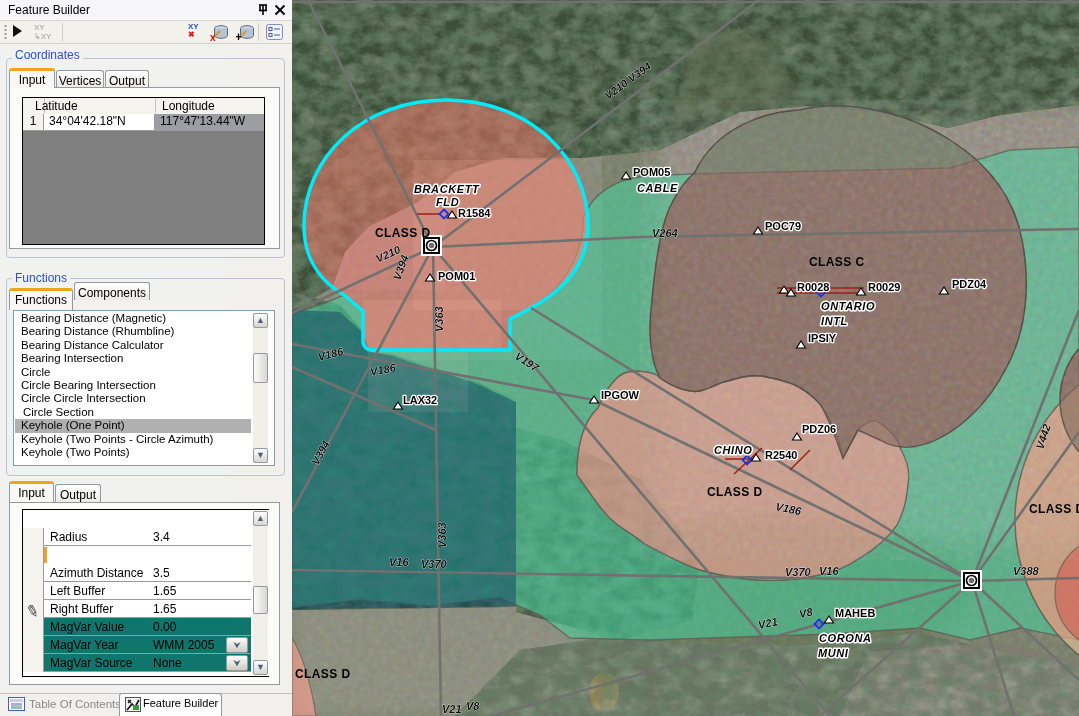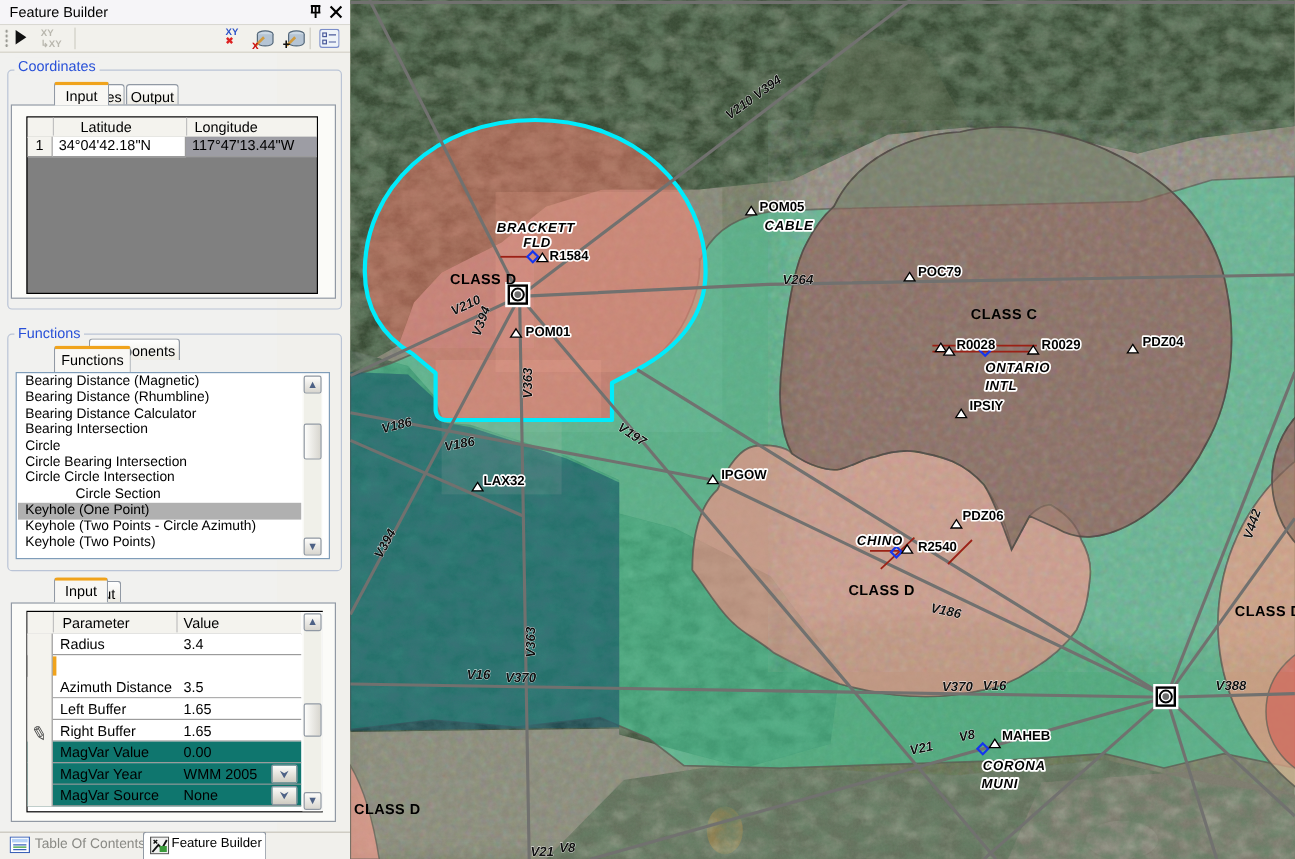--- a/index.html
+++ b/index.html
@@ -12,21 +12,21 @@
 #titlebar{position:absolute;left:0;top:0;width:292px;height:20px;background:#f6f5f8;border-bottom:1px solid #d9d8d2;}
 #titlebar .t{position:absolute;left:8px;top:3px;font-size:12px;color:#000;}
 
 #toolbar{position:absolute;left:0;top:21px;width:292px;height:22px;background:#f2f1ec;border-bottom:1px solid #d4d2c8;}
 .grip{position:absolute;left:4px;top:3px;width:3px;height:16px;background-image:radial-gradient(circle,#9a9a93 1px,transparent 1.2px);background-size:3px 4px;}
 
 .grp{position:absolute;border:1px solid #bac4d6;border-radius:4px;}
 .grplabel{position:absolute;font-size:12px;color:#2850d8;background:#f1f1ef;padding:0 3px;}
 
 .tab{position:absolute;box-sizing:border-box;border:1px solid #9199a4;border-bottom:none;border-radius:3px 3px 0 0;font-size:12px;color:#000;text-align:center;background:linear-gradient(#ffffff,#eceae2);}
-.tab.active{background:#f8f7f4;border-top:3px solid #f0a31c;z-index:3;margin-left:36px;}
+.tab.active{background:#f8f7f4;border-top:3px solid #f0a31c;z-index:3;}
 .tab span{position:relative;top:3px;}
 .tab.active span{top:2px;}
 
 .sunken{position:absolute;background:#fff;border:1px solid #9199a4;box-sizing:border-box;}
 
 .sb{position:absolute;width:17px;background:#f0f0e9;border:1px solid #fff;box-sizing:border-box;}
 .sbbtn{position:absolute;left:0px;width:15px;height:15px;background:linear-gradient(#fdfdfb,#d8d6cf);border:1px solid #9199a4;border-radius:2px;box-sizing:border-box;color:#4d6185;font-size:9px;text-align:center;line-height:13px;font-weight:bold;}
 .sbthumb{position:absolute;left:0px;width:15px;background:linear-gradient(90deg,#fdfdfb,#d8d6cf);border:1px solid #9199a4;border-radius:2px;box-sizing:border-box;}
 .prow{position:absolute;left:0;width:228px;height:18px;border-bottom:1px solid #9b9b9b;box-sizing:border-box;background:#fff;}
 .prow.gray{background:#0f766e;}
@@ -89,21 +89,21 @@
   <div class="grplabel" style="left:12px;top:48px;">Coordinates</div>
   <div class="tab active" style="left:9px;top:68px;width:46px;height:20px;z-index:3;"><span>Input</span></div>
   <div class="tab" style="left:56px;top:70px;width:48px;height:18px;"><span>Vertices</span></div>
   <div class="tab" style="left:105px;top:70px;width:44px;height:18px;"><span>Output</span></div>
   <div class="sunken" style="left:9px;top:87px;width:271px;height:162px;background:#fbfbf8;"></div>
 
   <div class="abs" style="left:22px;top:97px;width:243px;height:148px;background:#808080;border:1px solid #000;box-sizing:border-box;">
      <div class="abs" style="left:0;top:0;width:241px;height:16px;background:#f4f3ee;border-bottom:1px solid #9b9b9b;">
         <div class="abs" style="left:21px;top:0;width:1px;height:15px;background:#c0c0c0;"></div>
         <div class="abs" style="left:132px;top:0;width:1px;height:15px;background:#c0c0c0;"></div>
-        <span class="abs" style="left:44px;top:1px;font-size:12px;">Latitude</span>
+        <span class="abs" style="left:12px;top:1px;font-size:12px;">Latitude</span>
         <span class="abs" style="left:139px;top:1px;font-size:12px;">Longitude</span>
      </div>
      <div class="abs" style="left:0;top:16px;width:241px;height:17px;">
         <div class="abs" style="left:0;top:0;width:21px;height:17px;background:#f4f3ee;border-right:1px solid #9b9b9b;border-bottom:1px solid #9b9b9b;box-sizing:border-box;font-size:12px;text-align:center;">1</div>
         <div class="abs" style="left:21px;top:0;width:111px;height:17px;background:#fff;border-right:1px solid #9b9b9b;border-bottom:1px solid #9b9b9b;box-sizing:border-box;font-size:12px;padding-left:5px;">34°04'42.18"N</div>
         <div class="abs" style="left:132px;top:0;width:109px;height:17px;background:#9d9da4;border-bottom:1px solid #9b9b9b;box-sizing:border-box;font-size:12px;padding-left:5px;">117°47'13.44"W</div>
      </div>
   </div>
 
   <div class="grp" style="left:6px;top:278px;width:277px;height:196px;"></div>
@@ -112,42 +112,36 @@
   <div class="tab" style="left:74px;top:282px;width:76px;height:18px;"><span>Components</span></div>
   <div class="sunken" style="left:13px;top:310px;width:262px;height:156px;background:#fff;border-color:#7f9db9;"></div>
   <div class="abs" style="left:15px;top:312px;width:236px;height:152px;font-size:11.5px;line-height:13.4px;color:#000;">
     <div style="padding-left:6px;">Bearing Distance (Magnetic)</div>
     <div style="padding-left:6px;">Bearing Distance (Rhumbline)</div>
     <div style="padding-left:6px;">Bearing Distance Calculator</div>
     <div style="padding-left:6px;">Bearing Intersection</div>
     <div style="padding-left:6px;">Circle</div>
     <div style="padding-left:6px;">Circle Bearing Intersection</div>
     <div style="padding-left:6px;">Circle Circle Intersection</div>
-    <div style="padding-left:8px;margin-left:40px;">Circle Section</div>
+    <div style="padding-left:8px;">Circle Section</div>
     <div style="padding-left:6px;background:#b0b0b0;">Keyhole (One Point)</div>
     <div style="padding-left:6px;">Keyhole (Two Points - Circle Azimuth)</div>
     <div style="padding-left:6px;">Keyhole (Two Points)</div>
   </div>
   <div class="sb" style="left:252px;top:312px;height:152px;">
     <div class="sbbtn" style="top:0;">▲</div>
     <div class="sbthumb" style="top:40px;height:30px;"></div>
     <div class="sbbtn" style="bottom:0;">▼</div>
   </div>
 
   <div class="tab active" style="left:9px;top:481px;width:45px;height:21px;"><span>Input</span></div>
   <div class="tab" style="left:55px;top:484px;width:46px;height:18px;"><span>Output</span></div>
   <div class="sunken" style="left:9px;top:502px;width:271px;height:183px;background:#fbfbf8;"></div>
 
   <div class="abs" style="left:22px;top:509px;width:247px;height:168px;border:1px solid #000;background:#fff;box-sizing:border-box;font-size:12px;">
-    <div class="abs" style="left:0;top:0;width:228px;height:18px;background:#f4f3ee;border-bottom:1px solid #9b9b9b;">
-      <div class="abs" style="left:21px;top:0;width:1px;height:17px;background:#c0c0c0;"></div>
-      <div class="abs" style="left:124px;top:0;width:1px;height:17px;background:#c0c0c0;"></div>
-      <span class="abs" style="left:29px;top:2px;">Parameter</span>
-      <span class="abs" style="left:130px;top:2px;">Value</span>
-    </div>
     <div class="prow" style="top:18px;">
           <span class="p">Radius</span>
           <span class="v">3.4</span>
         </div>
     <div class="prow" style="top:54px;">
           <span class="p">Azimuth Distance</span>
           <span class="v">3.5</span>
         </div>
     <div class="prow" style="top:72px;">
           <span class="p">Left Buffer</span>

